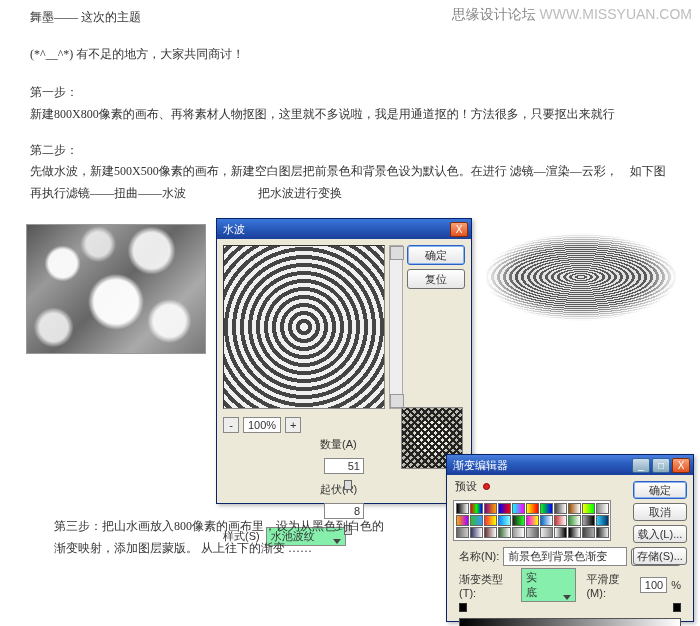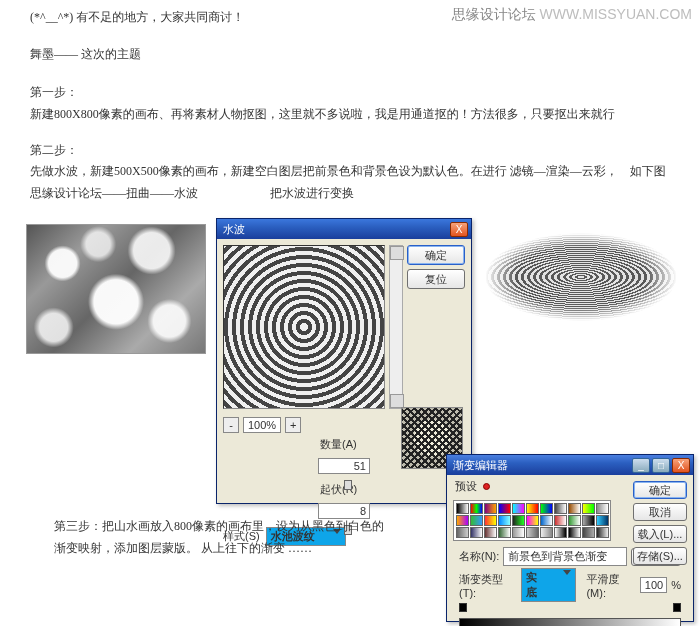--- a/index.html
+++ b/index.html
@@ -114,34 +114,34 @@
     border:1px solid #707070; border-radius:3px;
     text-align:center; line-height:18px;
     cursor:pointer;
   }
   .winbtn.default { border:1px solid #2a60c8; box-shadow:0 0 0 1px #89b4f0 inset; }
   .zoomrow { display:flex; align-items:center; gap:4px; margin:2px 6px; }
   .sq { width:16px;height:16px;border:1px solid #888;background:#eee;text-align:center;line-height:14px;cursor:pointer;}
   .pct { border:1px solid #888; padding:1px 4px; background:#fff;}
   .slrow { display:flex;align-items:center;gap:6px;margin:4px 6px;flex-direction:column;}
   .slrow label{ width:48px;}
-  .numbox{ width:52px;border:1px solid #888;background:#fff;text-align:right;padding:1px 3px;}
+  .numbox{ width:40px;border:1px solid #888;background:#fff;text-align:right;padding:1px 3px;}
   .slider{ flex:1;position:relative;height:14px;}
   .slider .track{position:absolute;left:0;right:0;top:6px;height:2px;background:#888;}
   .slider .thumb{position:absolute;top:2px;width:8px;height:10px;background:#ddd;border:1px solid #666;}
   .pattern{
     position:absolute; right:8px; bottom:34px;
     width:62px;height:62px;border:1px solid #888;
     background:
      repeating-linear-gradient(45deg,#222 0 2px,transparent 2px 5px),
      repeating-linear-gradient(-45deg,#222 0 2px,transparent 2px 5px),
      radial-gradient(circle at 50% 50%, transparent 18px, rgba(0,0,0,.2) 19px 40px);
   }
   .selrow{display:flex;align-items:center;gap:6px;margin:4px 6px;}
-  .sel{border:1px solid #888;background:#0ea5e9;padding:1px 4px 1px 4px;display:flex;align-items:flex-start;gap:18px;font-weight:bold;}
+  .sel{border:1px solid #888;background:#86efac;padding:1px 4px 1px 4px;display:flex;align-items:flex-end;gap:18px;}
   .sel .ar{border-left:4px solid transparent;border-right:4px solid transparent;border-top:5px solid #444;}
 
   .step3 {
     position: absolute;
     left: 54px; top: 516px;
     width: 340px;
     line-height: 1.8;
   }
 
   
@@ -165,31 +165,31 @@
 </style>
 </head>
 <body>
 
 <div class="watermark">
   <span class="dark">思缘设计论坛</span>
   <span>WWW.MISSYUAN.COM</span>
 </div>
 
 <div class="content">
+  <div class="line">舞墨—— 这次的主题</div>
   <div class="line">(*^__^*) 有不足的地方，大家共同商讨！</div>
-  <div class="line">舞墨—— 这次的主题</div>
 
   <div class="line2 step">
     <span class="step-label">第一步：</span>
     <span class="step-body">新建800X800像素的画布、再将素材人物抠图，这里就不多说啦，我是用通道抠的！方法很多，只要抠出来就行</span>
   </div>
 
   <div class="line2 step">
     <span class="step-label">第二步：</span>
-    <span class="step-body">先做水波，新建500X500像素的画布，新建空白图层把前景色和背景色设为默认色。在进行 滤镜—渲染—云彩，　如下图　　　思缘设计论坛——扭曲——水波　　　　　　把水波进行变换</span>
+    <span class="step-body">先做水波，新建500X500像素的画布，新建空白图层把前景色和背景色设为默认色。在进行 滤镜—渲染—云彩，　如下图　　　再执行滤镜——扭曲——水波　　　　　　把水波进行变换</span>
   </div>
 
   <div class="row-images">
     <div class="clouds"></div>
     <div class="ripple-flat"></div>
 
     <div class="dlg dlg1">
       <div class="titlebar">
         <span class="ttl">水波</span>
         <div class="tbtn">X</div>

